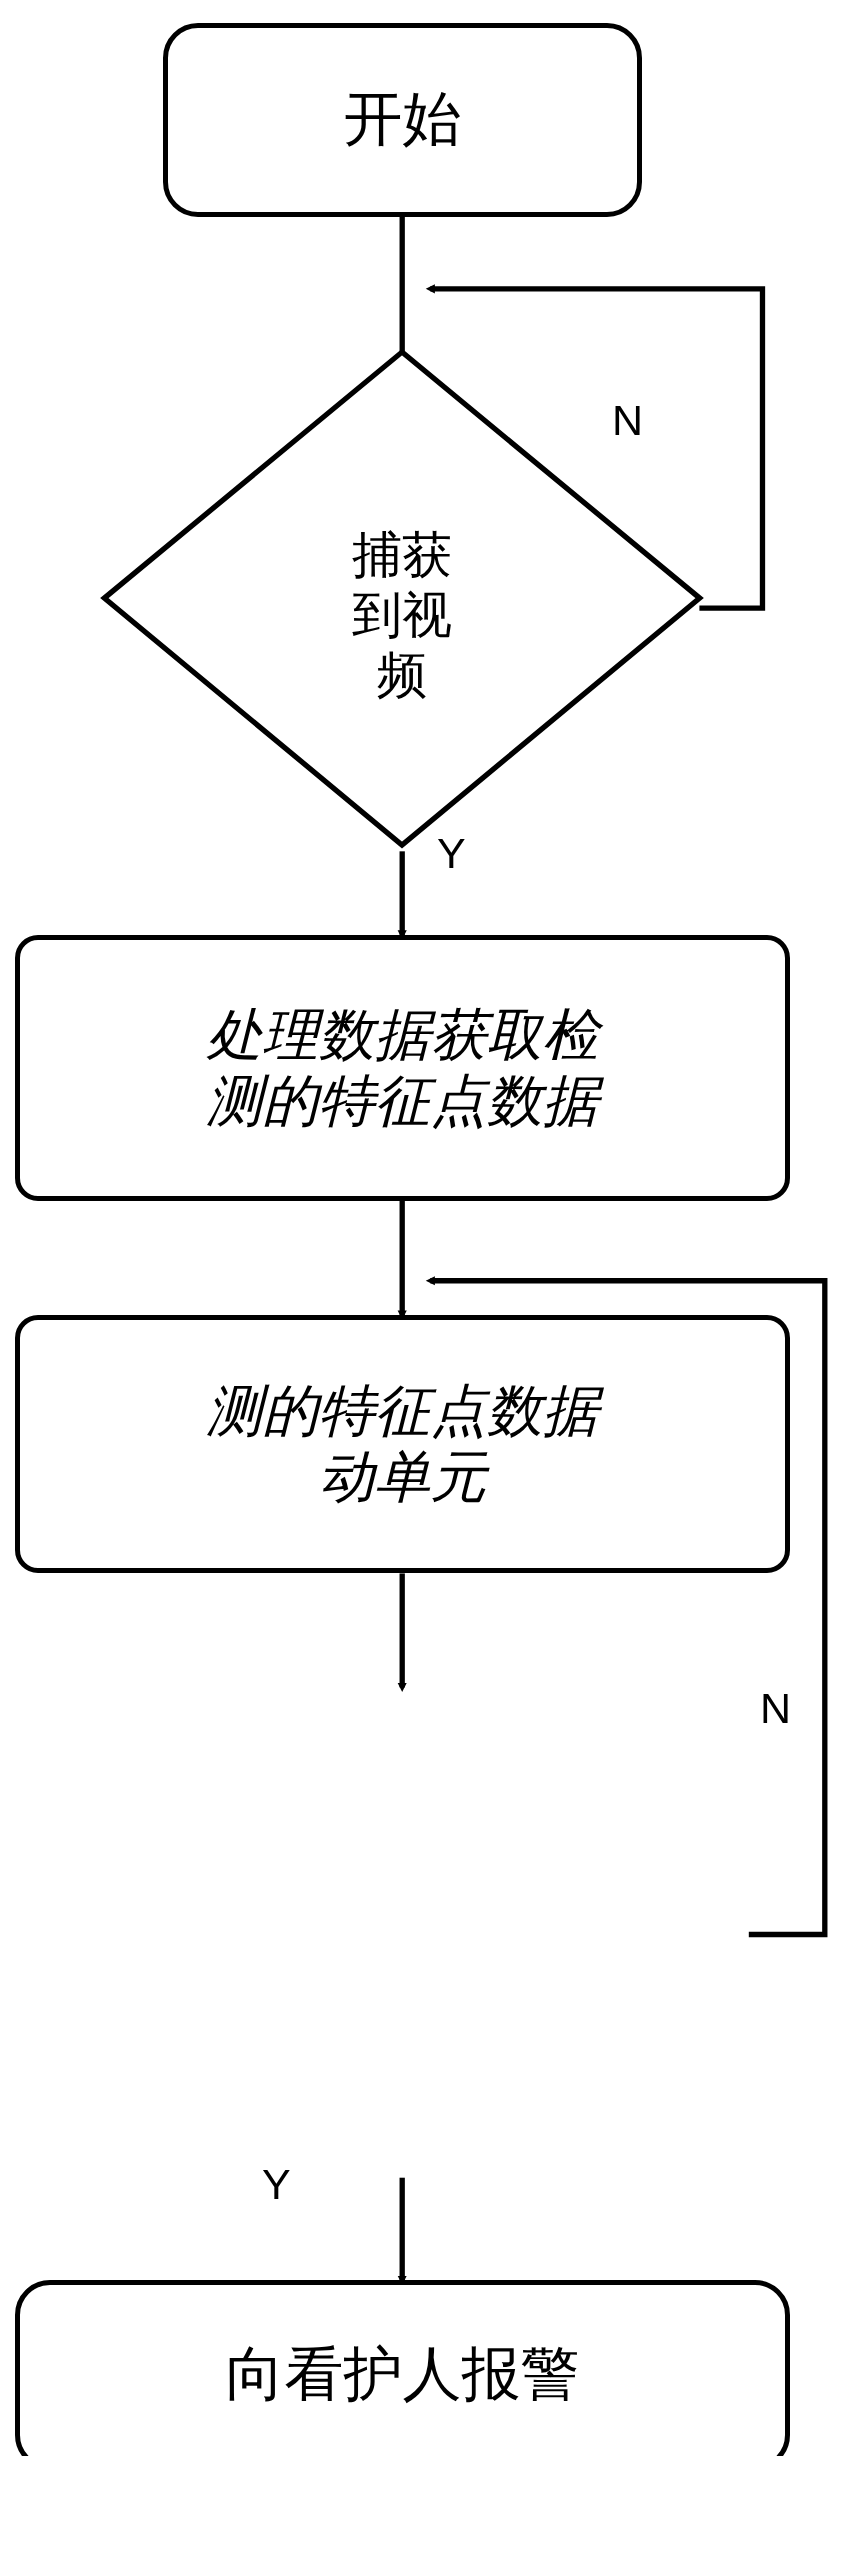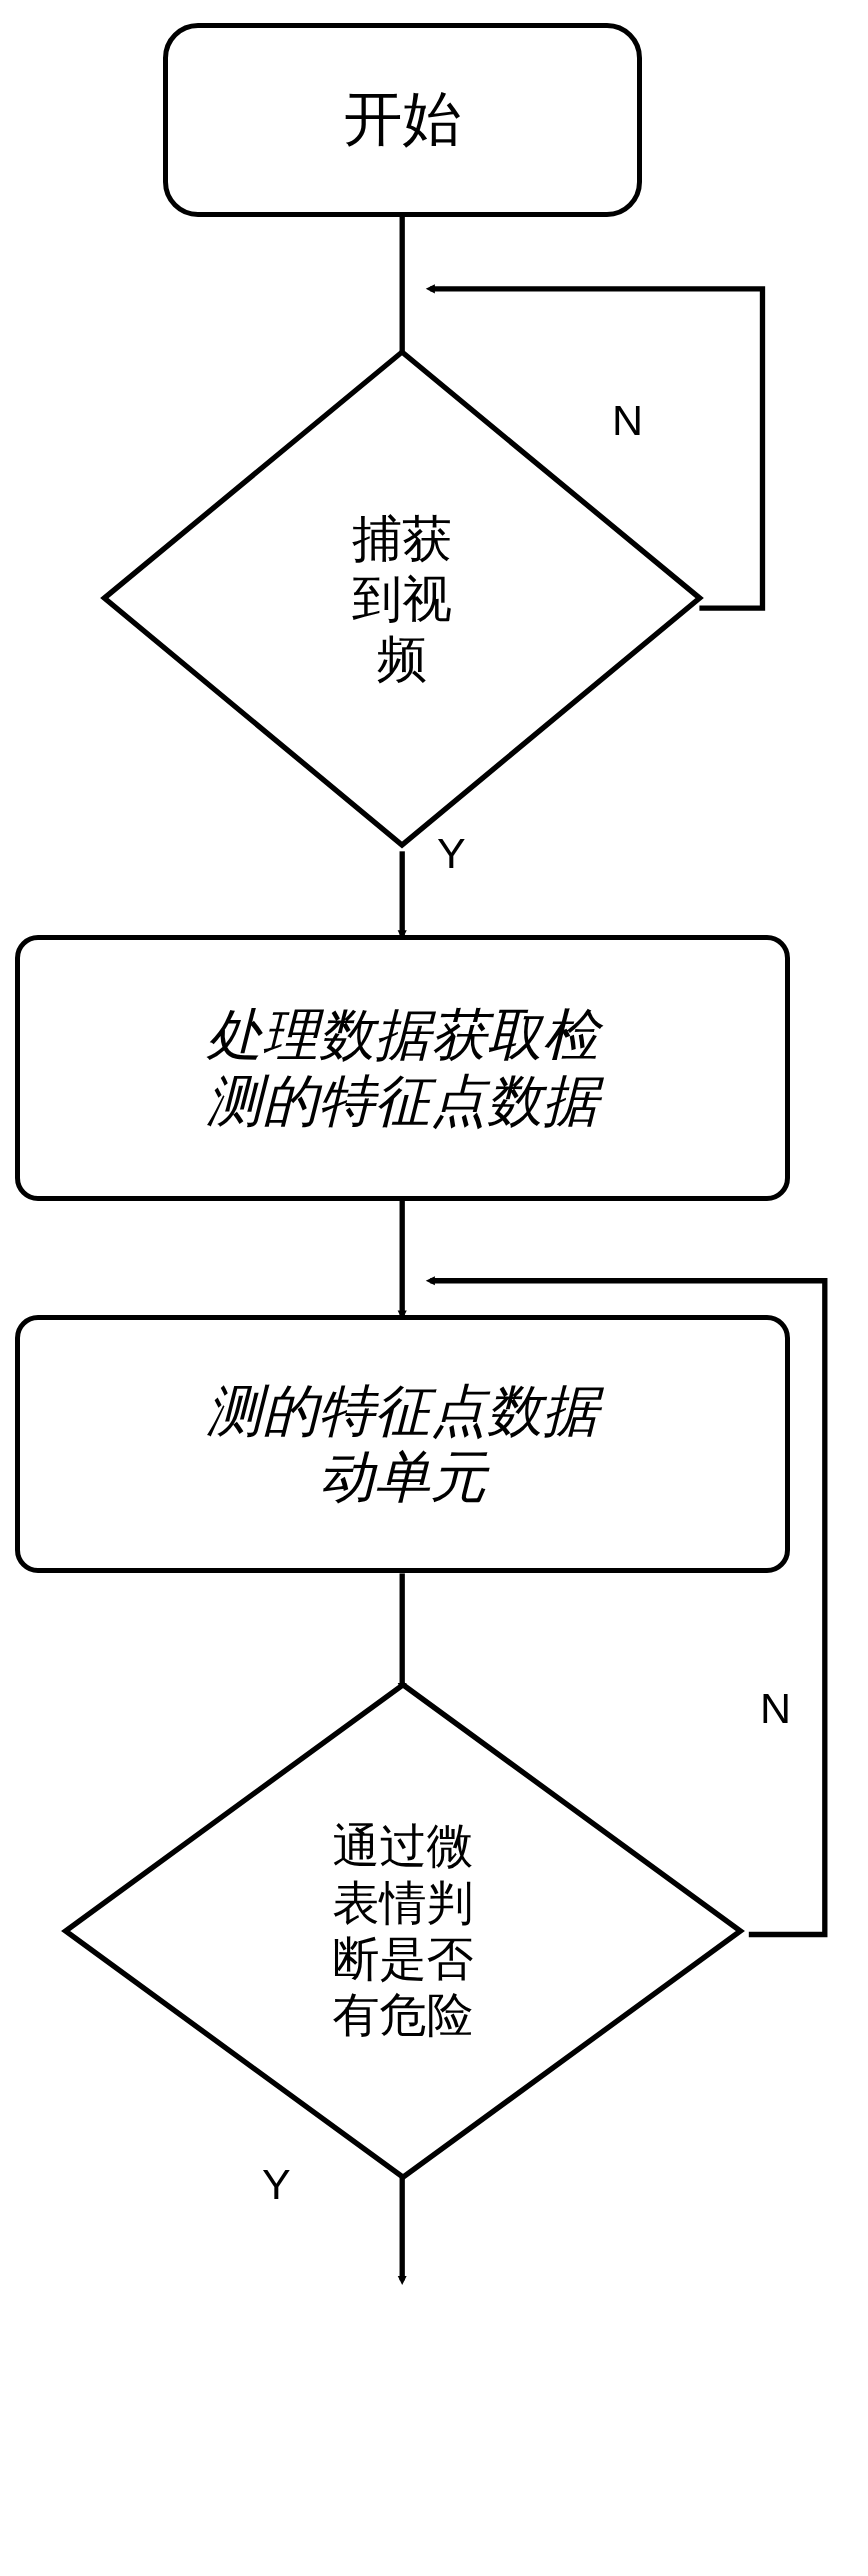--- a/index.html
+++ b/index.html
@@ -44,21 +44,21 @@
   }
   .decision-wrap svg {
     position: absolute;
     left: 0;
     top: 0;
     overflow: visible;
   }
   .decision-label {
     position: absolute;
     left: 0;
-    top: 0;
+    top: 16px;
     width: 100%;
     height: 100%;
     display: flex;
     align-items: center;
     justify-content: center;
     text-align: center;
     color: #000000;
     line-height: 1.2;
     white-space: pre-line;
   }
@@ -131,30 +131,24 @@
   <div class="node process txt-mid" style="left:15px; top:935px; width:775px; height:266px; white-space:pre-line;">
     <span>处理数据获取检
 测的特征点数据</span>
   </div>
 
   <div class="node process txt-mid" style="left:15px; top:1315px; width:775px; height:258px; white-space:pre-line;">
     <span>测的特征点数据
 动单元</span>
   </div>
 
-  <div class="decision-wrap" style="left:61px; top:1680px; width:684px; height:502px;">
-    <svg width="684" height="502" xmlns="http://www.w3.org/2000/svg" viewBox="0 0 900 660">
-      <polygon points="450,6 894,330 450,654 6,330" fill="#ffffff" stroke="#000000" stroke-width="7"></polygon>
-    </svg>
-    <div class="decision-label txt-dec2">通过微
-表情判
-断是否
-有危险</div>
+
+  <div class="node terminator txt-big" style="left:15px; top:2280px; width:775px; height:190px;">
+    <span>向看护人报警</span>
   </div>
-
 
   <div class="edge-label" style="left:612px; top:399px;">N</div>
 
   <div class="edge-label" style="left:437px; top:832px;">Y</div>
 
   <div class="edge-label" style="left:760px; top:1687px;">N</div>
 
   <div class="edge-label" style="left:262px; top:2163px;">Y</div>
 
 </div>

